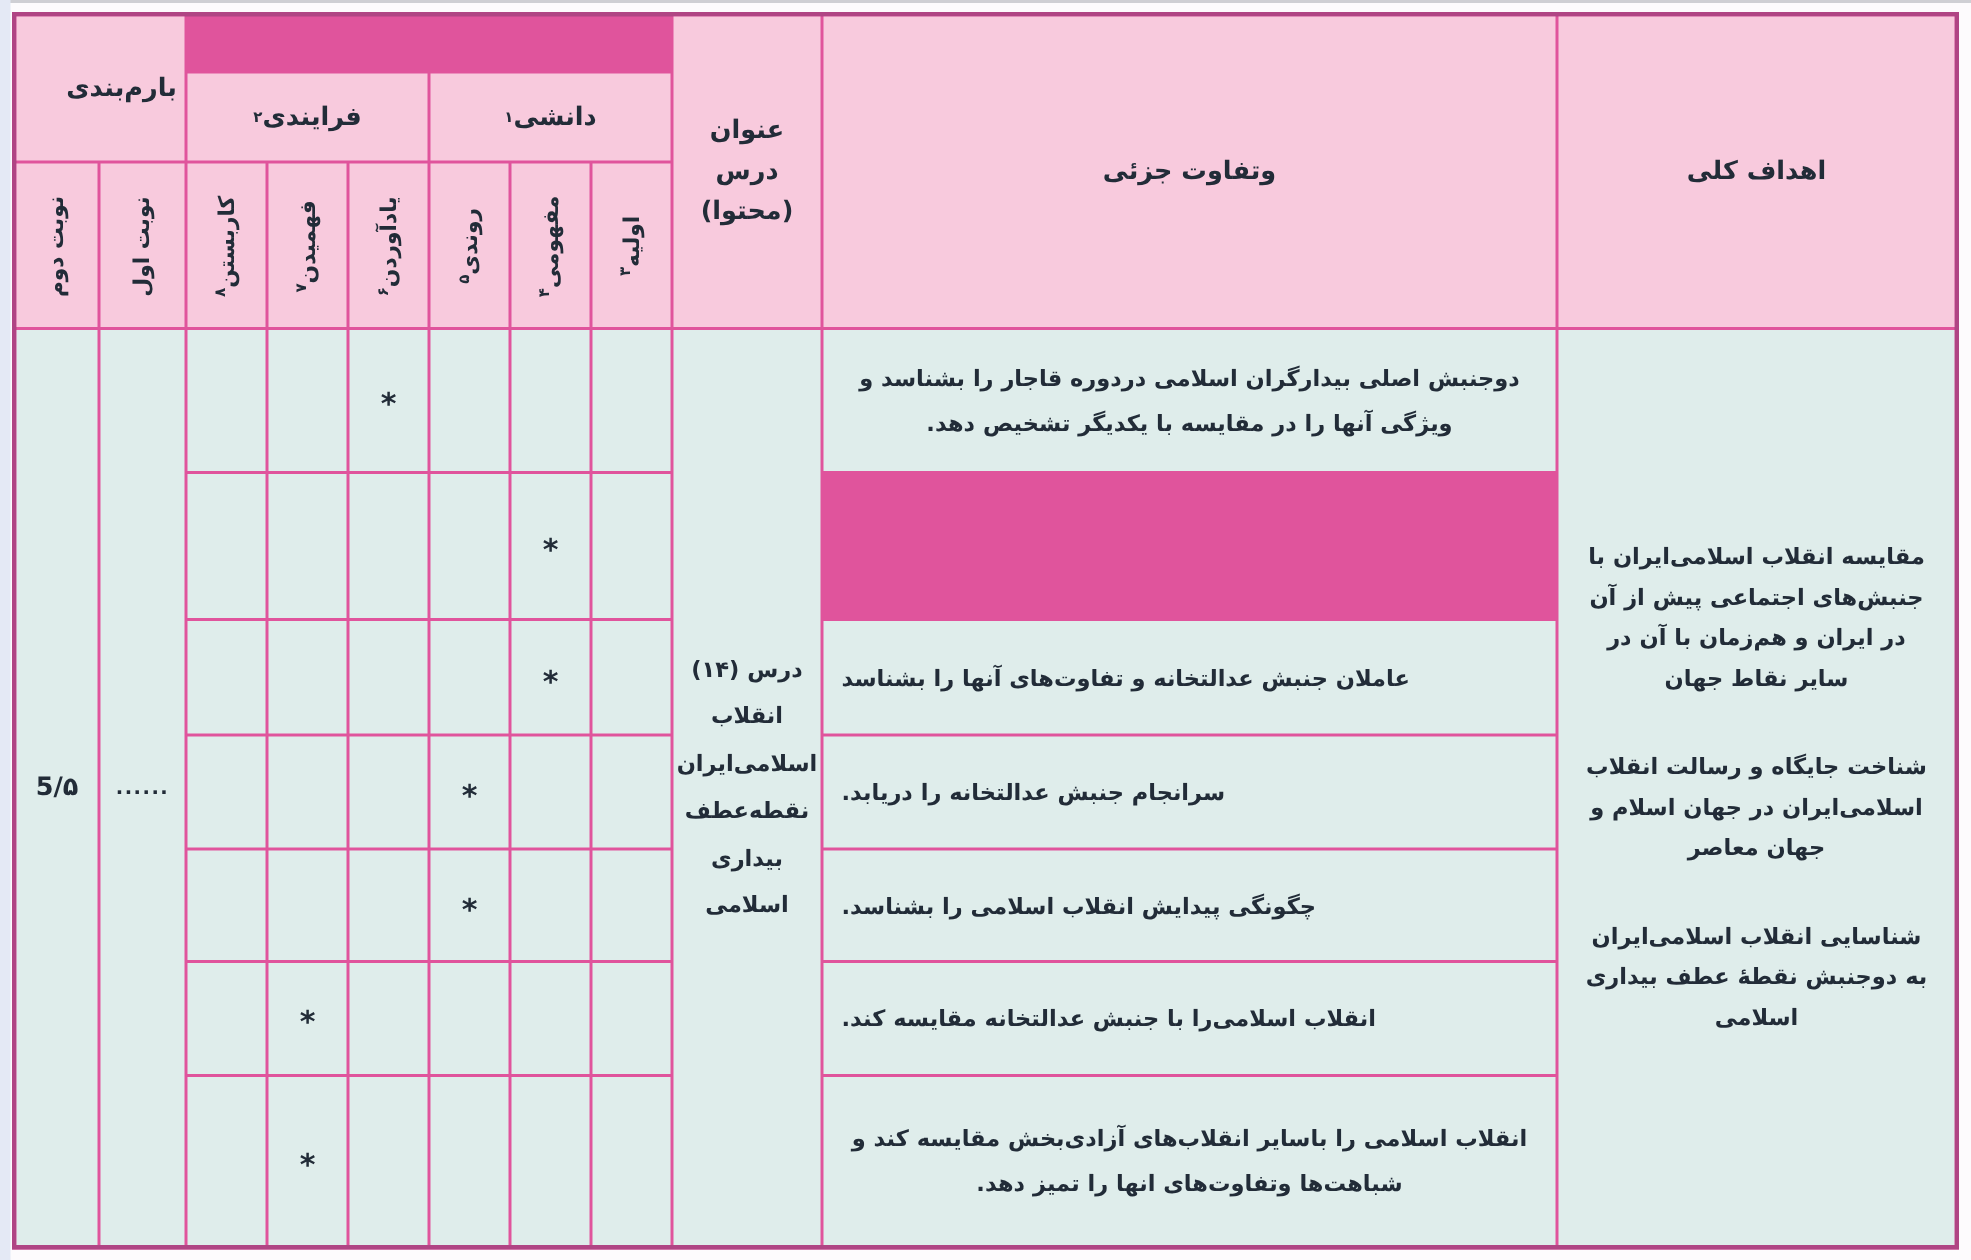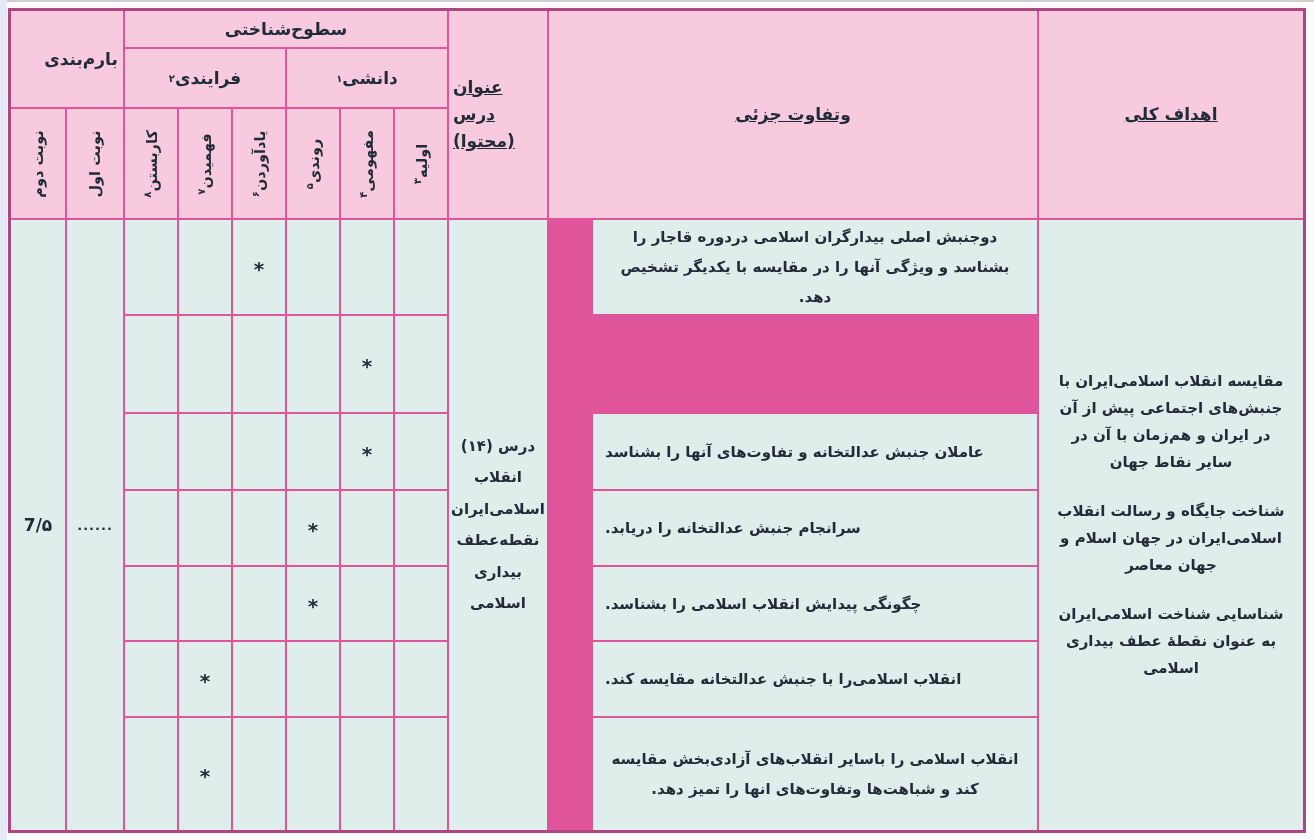--- a/index.html
+++ b/index.html
@@ -51,56 +51,54 @@
     transform:rotate(-90deg);
     white-space:nowrap;
     font-size:14.5px;
     letter-spacing:0.5px;
   }
   .obj{
     padding:8px 12px;
     line-height:2.0;
     justify-content:flex-end;
     text-align:right;
-    margin-left:44px;
   }
   .obj.center{justify-content:center;text-align:center;}
   .goal{
     flex-direction:column;
     padding:10px 14px;
     text-align:center;
     line-height:1.8;
-    gap:22px;
+    gap:32px;
   }
   .lesson{
     padding:4px 6px;
     text-align:center;
     line-height:2.1;
     font-size:15px;
   }
   .star{font-size:20px;line-height:1;transform:translateY(2px);}
   .score-val{font-size:17px;}
   .dots{font-size:13px;letter-spacing:1px;}
-  .hdr-title{line-height:1.6;text-align:left;padding:0 4px;text-decoration:underline;}
+  .hdr-title{line-height:1.6;text-align:center;padding:0 4px;}
 </style>
 </head>
 <body>
 
 <div class="top-strip"></div>
 <div class="right-strip"></div>
 
 <div class="grid" id="grid">
 
   <div class="cell head hdr-title" style="grid-column:1;grid-row:1 / span 3;">اهداف کلی</div>
 
   <div class="cell head hdr-title" style="grid-column:2;grid-row:1 / span 3;">وتفاوت جزئی</div>
 
   <div class="cell head hdr-title" style="grid-column:3;grid-row:1 / span 3;">عنوان درس (محتوا)</div>
 
-  <div class="cell head" style="grid-column:4 / span 6;grid-row:1;">سطوح‌شناختی</div>
 
   <div class="cell head" style="grid-column:4 / span 3;grid-row:2;">
     <span>دانشی</span>
       <span class="sup">۱</span>
   </div>
 
   <div class="cell head" style="grid-column:7 / span 3;grid-row:2;">
     <span>فرایندی</span>
       <span class="sup">۲</span>
   </div>
@@ -111,28 +109,28 @@
     <span class="vtext">نوبت اول</span>
   </div>
 
   <div class="cell head" style="grid-column:11;grid-row:3;">
     <span class="vtext">نوبت دوم</span>
   </div>
 
   <div class="cell body goal" style="grid-column:1;grid-row:4 / span 7;">
     <p>مقایسه انقلاب اسلامی‌ایران با جنبش‌های اجتماعی پیش از آن در ایران و هم‌زمان با آن در سایر نقاط جهان</p>
     <p>شناخت جایگاه و رسالت انقلاب اسلامی‌ایران در جهان اسلام و جهان معاصر</p>
-    <p>شناسایی شناخت اسلامی‌ایران به عنوان نقطهٔ عطف بیداری اسلامی</p>
+    <p>شناسایی انقلاب اسلامی‌ایران به دوجنبش نقطهٔ عطف بیداری اسلامی</p>
   </div>
 
   <div class="cell body lesson" style="grid-column:3;grid-row:4 / span 7;">درس (۱۴) انقلاب اسلامی‌ایران نقطه‌عطف بیداری اسلامی</div>
 
   <div class="cell body dots" style="grid-column:10;grid-row:4 / span 7;">......</div>
 
-  <div class="cell body score-val" style="grid-column:11;grid-row:4 / span 7;">7/۵</div>
+  <div class="cell body score-val" style="grid-column:11;grid-row:4 / span 7;">5/۵</div>
 
 <div class="cell head" style="grid-area: 3 / 4;">
       <span class="vtext"><span>اولیه</span><span class="sup">۳</span></span>
     </div>
     <div class="cell head" style="grid-area: 3 / 5;">
       <span class="vtext"><span>مفهومی</span><span class="sup">۴</span></span>
     </div>
     <div class="cell head" style="grid-area: 3 / 6;">
       <span class="vtext"><span>روندی</span><span class="sup">۵</span></span>
     </div>

